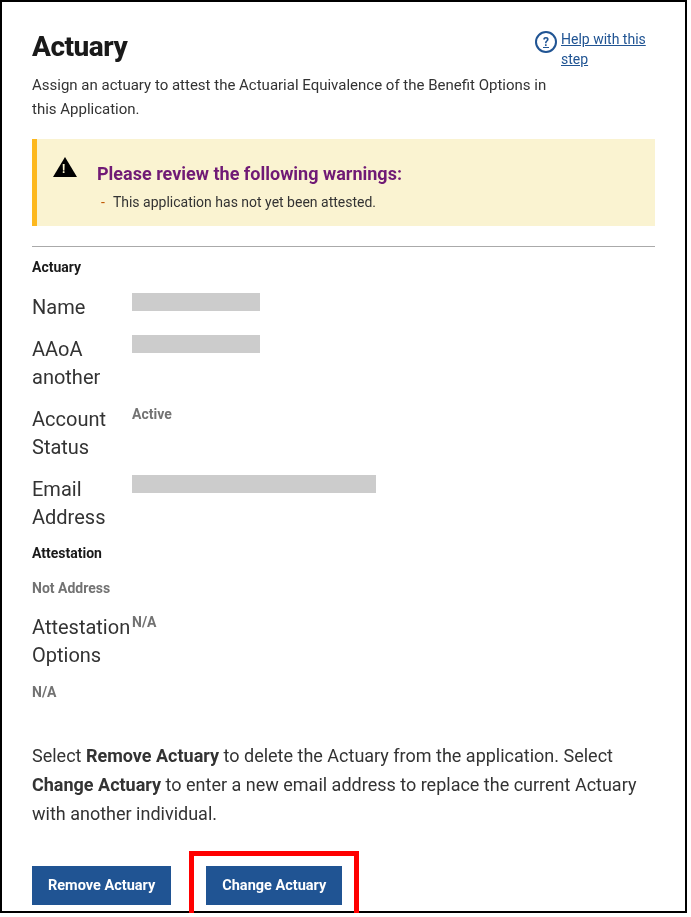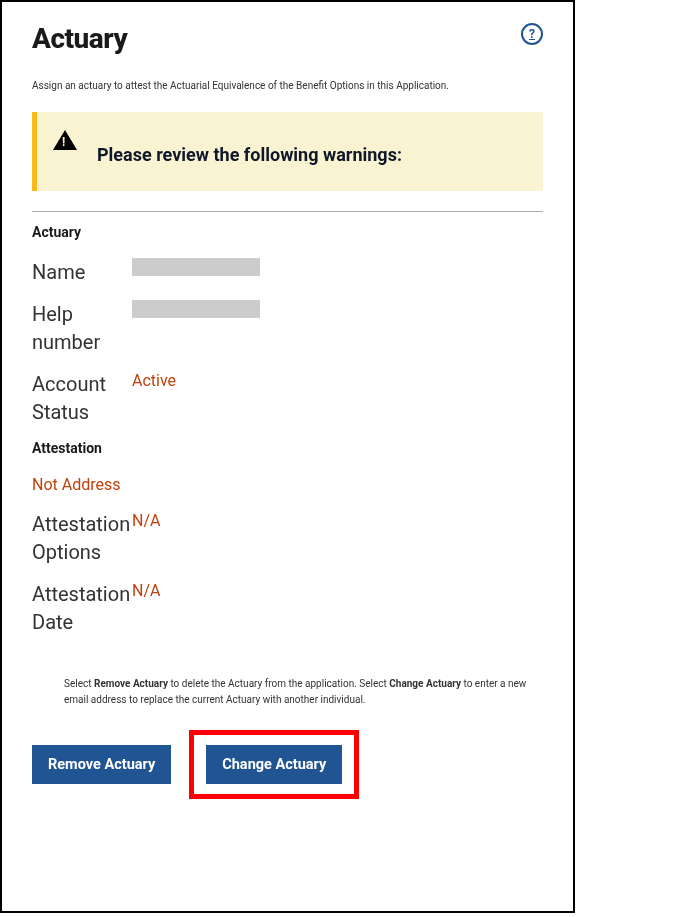--- a/index.html
+++ b/index.html
@@ -3,24 +3,24 @@
   <meta charset="utf-8">
   <style>
     body {
       font-family: -apple-system, BlinkMacSystemFont, "Segoe UI", Roboto, Helvetica, Arial, sans-serif;
       margin: 0;
       padding: 0;
       background: #fff;
     }
     .page-frame {
       border: 2px solid #000;
-      width: 575px;
+      width: 687px;
       height: 913px;
       box-sizing: border-box;
-      padding: 20px 30px;
+      padding: 28px 30px;
       position: relative;
     }
     .header-row {
       display: flex;
       justify-content: space-between;
       align-items: flex-start;
     }
     .page-title {
       font-size: 28px;
       font-weight: 800;
@@ -47,22 +47,22 @@
       display: inline-flex;
       align-items: center;
       justify-content: center;
       font-size: 12px;
       font-weight: bold;
       color: #205493;
       text-decoration: none;
       margin-top: 1px;
     }
     .intro-text {
-      margin-top: 23px;
-      font-size: 10px;
+      margin-top: 4px;
+      font-size: 15px;
       color: #333;
       line-height: 1.6;
       max-width: 540px;
     }
     .warning-box {
       margin-top: 18px;
       background: #faf3d1;
       border-left: 5px solid #fdb81e;
       padding: 16px 20px 16px 16px;
       display: flex;
@@ -85,22 +85,22 @@
       left: -3px;
       top: 5px;
       font-size: 12px;
       font-weight: bold;
       color: #faf3d1;
     }
     .warning-content { flex: 1; }
     .warning-title {
       font-size: 18px;
       font-weight: 700;
-      color: #0f172a;
-      margin: 16px 0 10px;
+      color: #701a75;
+      margin: 8px 0 10px;
     }
     .warning-item {
       font-size: 14px;
       color: #333;
       padding-left: 4px;
     }
     .warning-item::before {
       content: "-";
       color: #c05600;
       margin-right: 8px;
@@ -122,33 +122,33 @@
       margin-bottom: 14px;
     }
     .field-label {
       width: 100px;
       font-size: 20px;
       color: #333;
       line-height: 1.4;
       flex-shrink: 0;
     }
     .field-value {
-      font-size: 16px;
-      color: #c2410c;
+      font-size: 14px;
+      color: #737373;
       line-height: 1.4;
+      font-weight: bold;
     }
     .redacted-sm { display:inline-block; background:#ccc; width:128px; height:18px; }
     .redacted-lg { display:inline-block; background:#ccc; width:244px; height:18px; }
     .attestation-section { margin-top: 12px; }
     .instruction-text {
       margin-top: 40px;
-      font-size: 10px;
+      font-size: 18px;
       color: #333;
       line-height: 1.6;
-      margin-left: 32px;
     }
     .instruction-text b { font-weight: 700; }
     .button-row {
       margin-top: 22px;
       display: flex;
       gap: 18px;
       align-items: center;
     }
     .btn {
       background: #205493;
@@ -168,61 +168,66 @@
   </style>
 </head>
 <body>
 
 <div class="page-frame">
 
   <div class="header-row">
     <h1 class="page-title">Actuary</h1>
     <a href="#" class="help-link">
       <span class="help-icon">?</span>
+      <span>Help with this step</span>
     </a>
   </div>
 
   <p class="intro-text">Assign an actuary to attest the Actuarial Equivalence of the Benefit Options in this Application.</p>
 
   <div class="warning-box">
     <div class="warning-icon"></div>
     <div class="warning-content">
       <p class="warning-title">Please review the following warnings:</p>
+      <div class="warning-item">This application has not yet been attested.</div>
     </div>
   </div>
 
   <hr class="divider">
 
   <p class="section-heading">Actuary</p>
 
   <div class="field-row">
     <div class="field-label">Name</div>
     <div class="field-value"><span class="redacted-sm"></span></div>
   </div>
   <div class="field-row">
-    <div class="field-label">Help number</div>
+    <div class="field-label">AAoA another</div>
     <div class="field-value"><span class="redacted-sm"></span></div>
   </div>
   <div class="field-row">
     <div class="field-label">Account Status</div>
     <div class="field-value">Active</div>
+  </div>
+  <div class="field-row">
+    <div class="field-label">Email Address</div>
+    <div class="field-value"><span class="redacted-lg"></span></div>
   </div>
 
   <div class="attestation-section">
     <p class="section-heading">Attestation</p>
 
     <div class="field-row">
       <div class="field-value">Not Address</div>
     </div>
     <div class="field-row">
       <div class="field-label">Attestation Options</div>
       <div class="field-value">N/A</div>
     </div>
     <div class="field-row">
-      <div class="field-label">Attestation Date</div>
       <div class="field-value">N/A</div>
     </div>
   </div>
 
   <p class="instruction-text">
     <span>Select </span><b>Remove Actuary</b><span> to delete the Actuary from the application. Select </span><b>Change Actuary</b><span> to enter a new email address to replace the current Actuary with another individual.</span>
   </p>
 
   <div class="button-row">
     <button class="btn">Remove Actuary</button>

